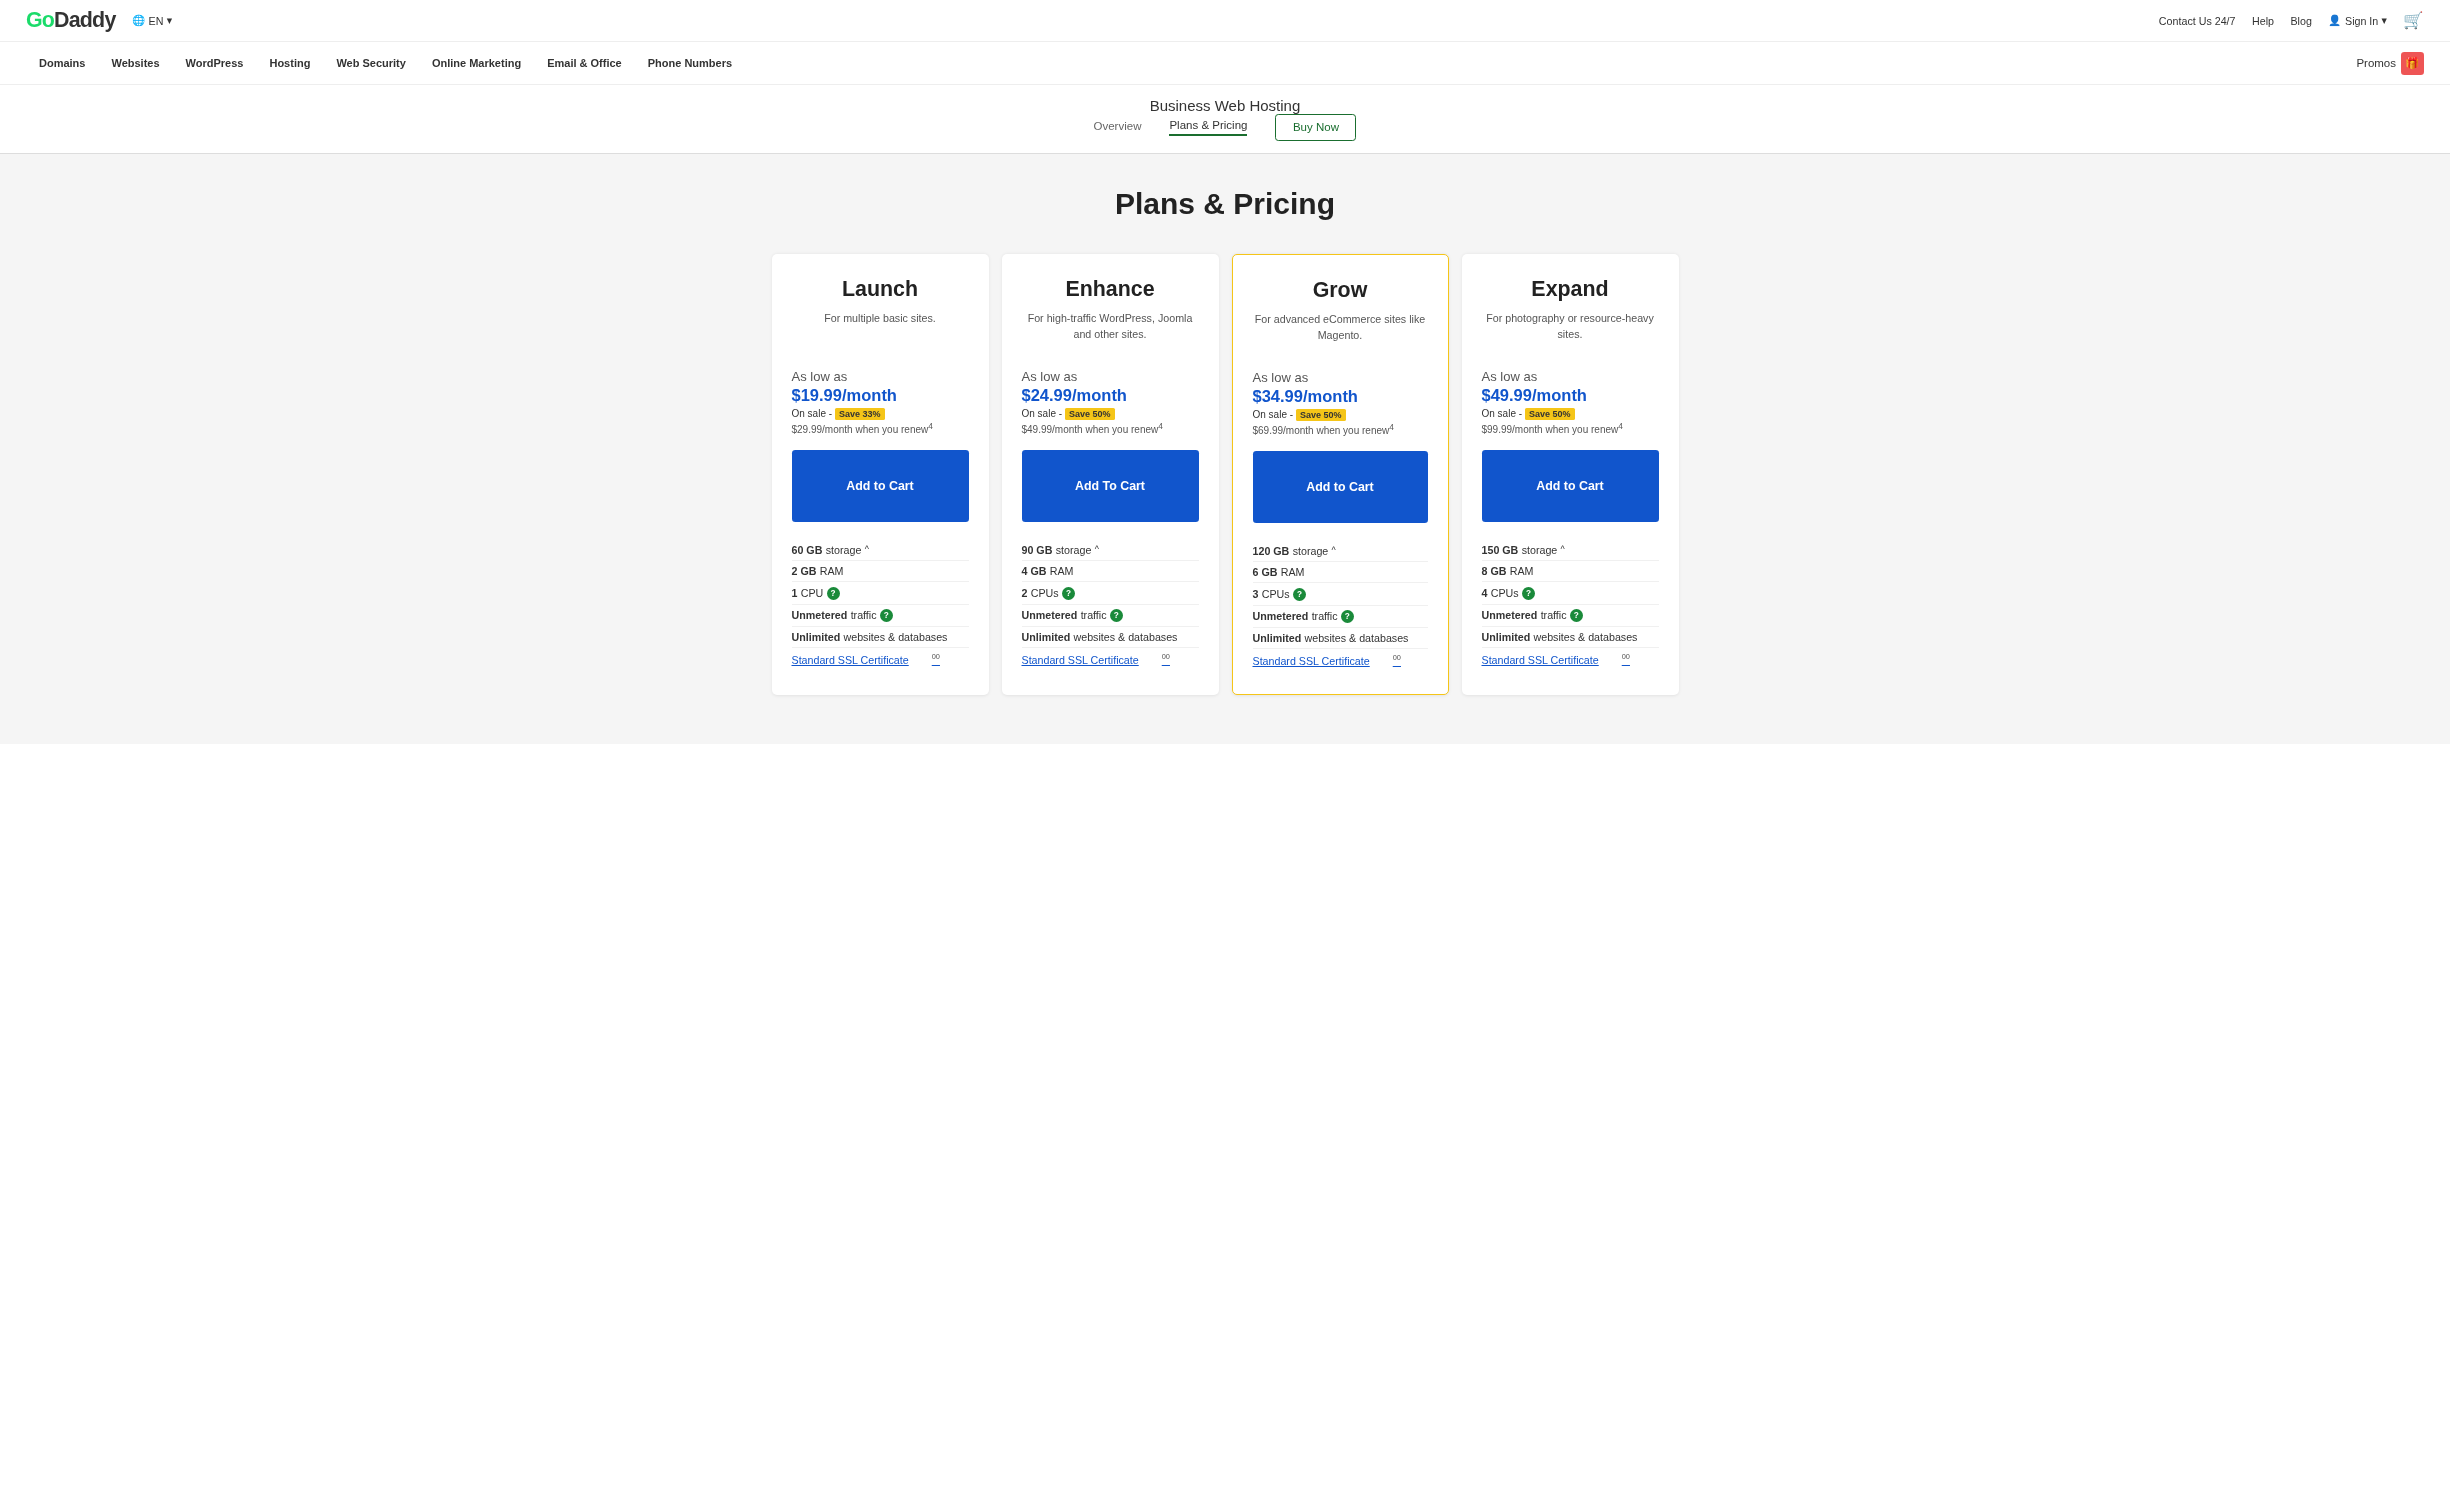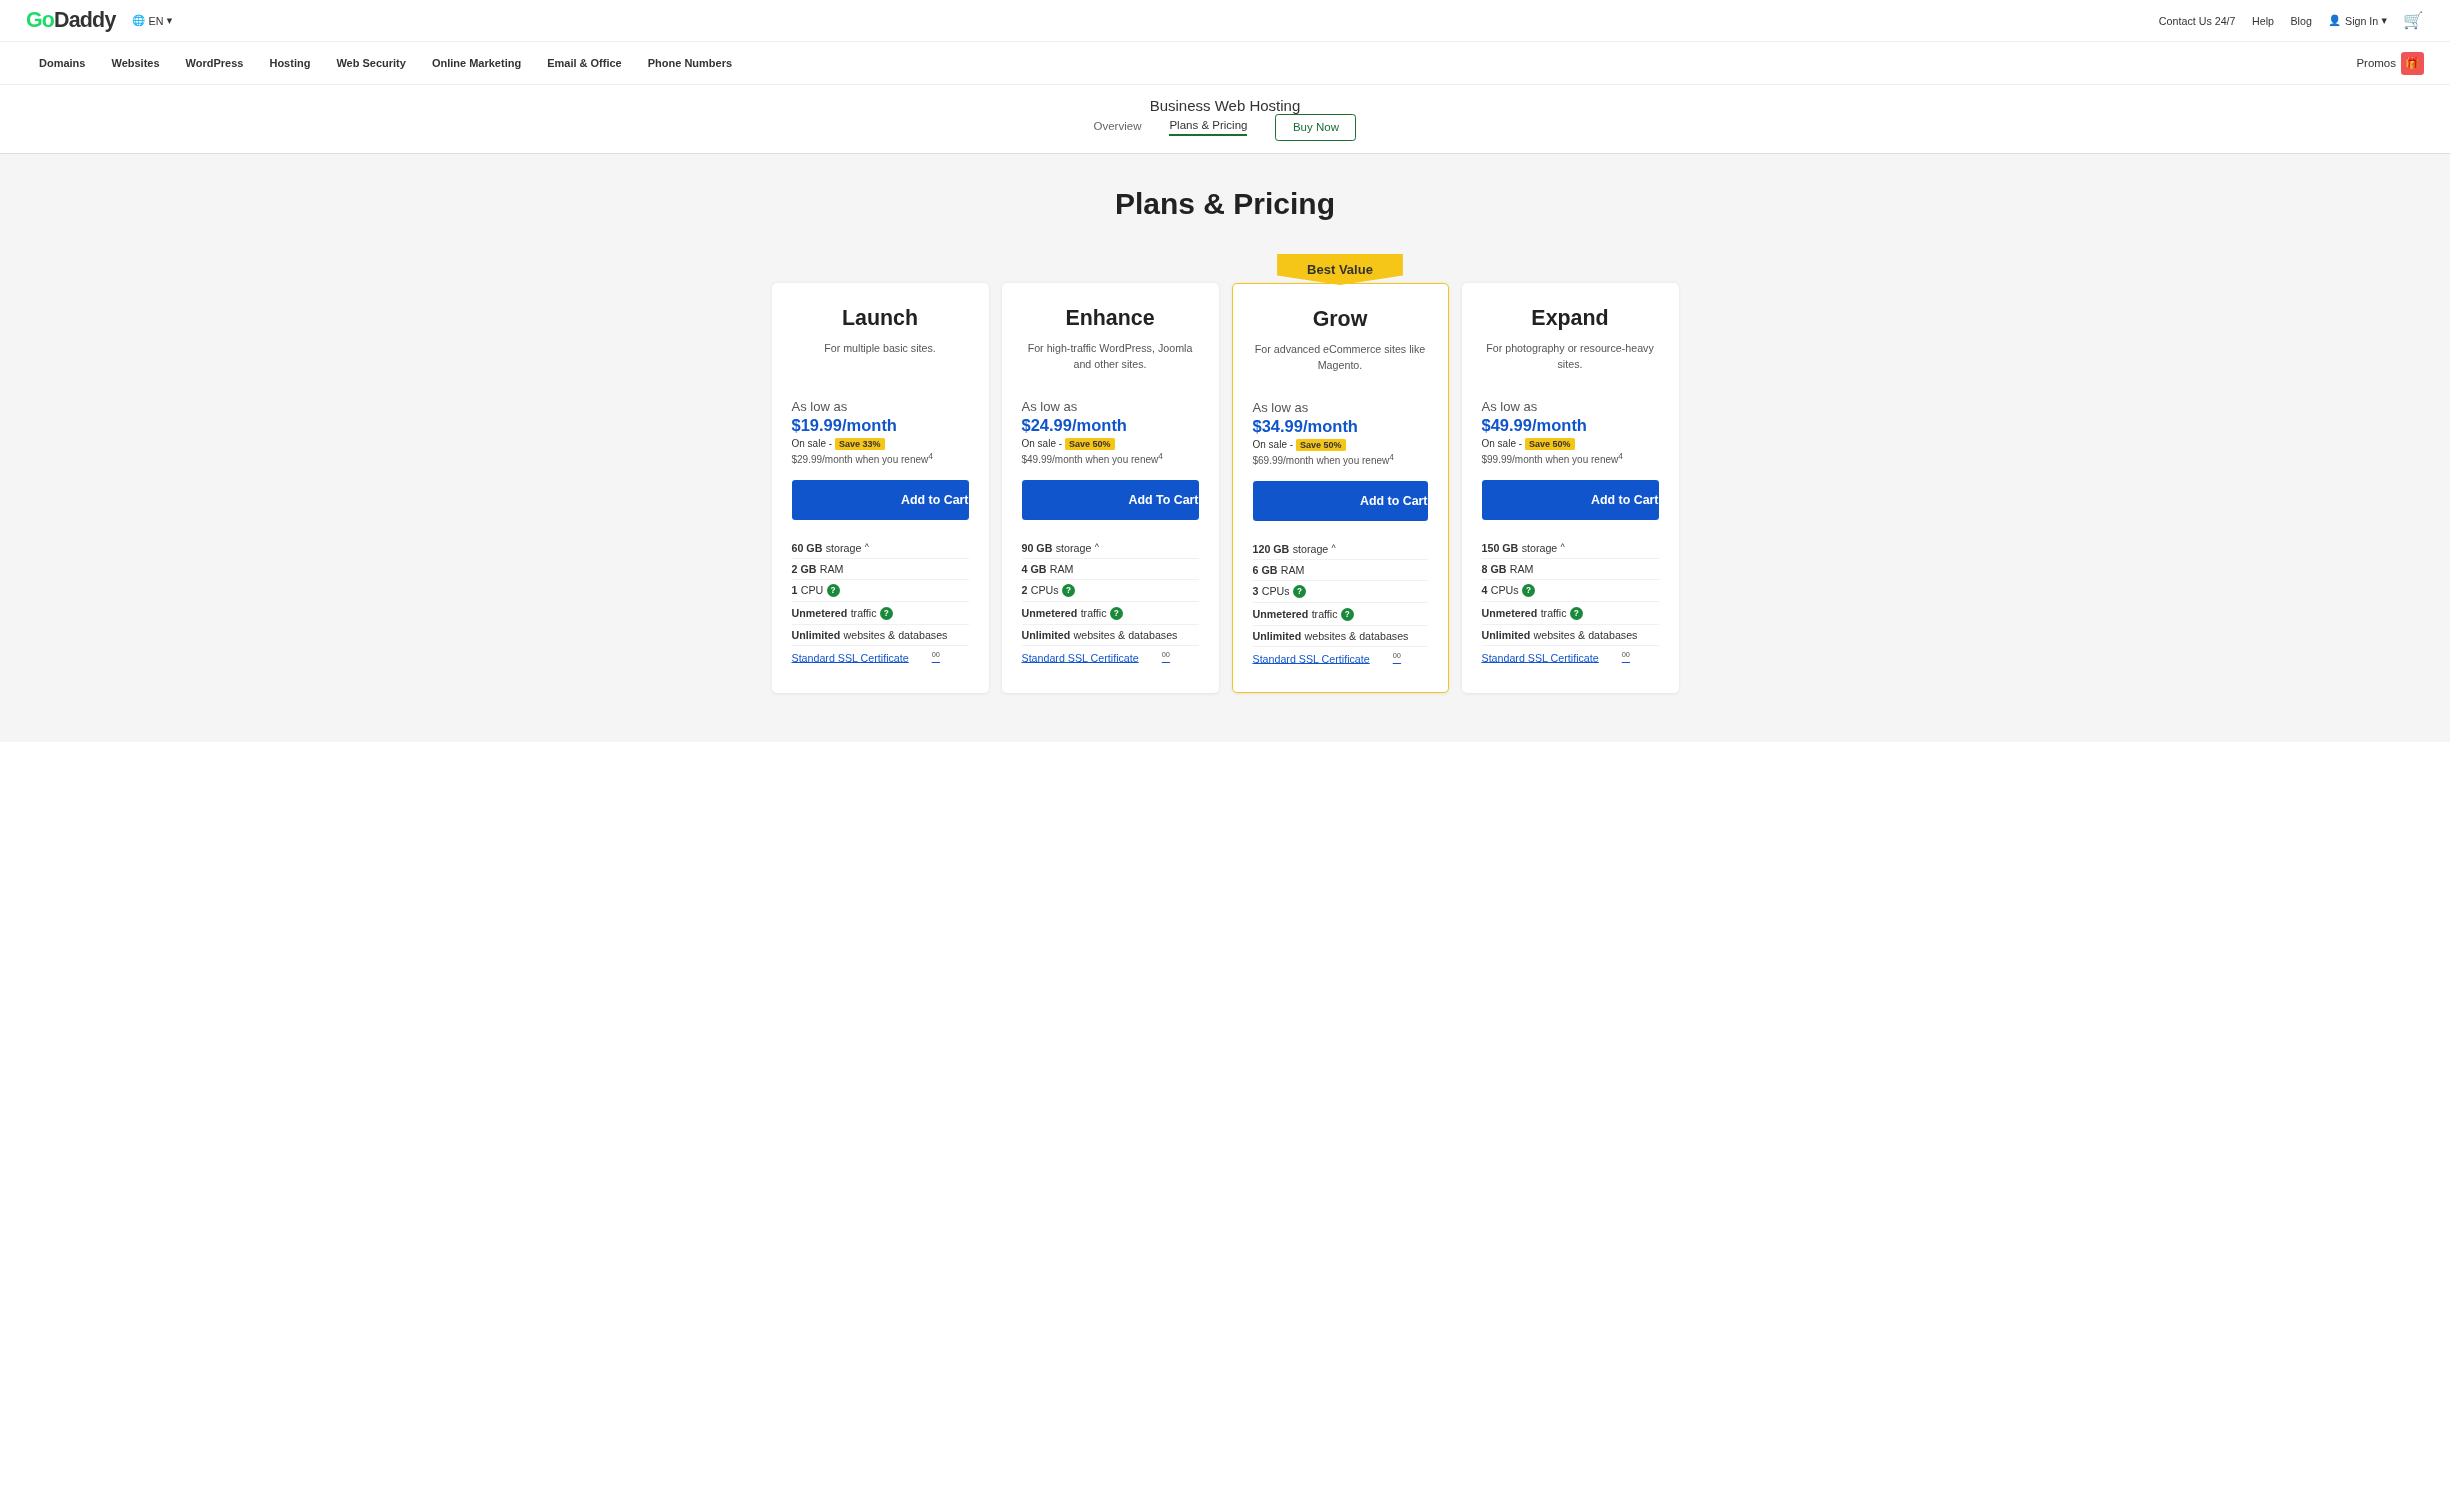--- a/index.html
+++ b/index.html
@@ -47,21 +47,21 @@
 
     .plan-name { font-size: 21.4px; font-weight: 700; color: #222; margin-bottom: 8.2px; text-align: center; }
     .plan-desc { font-size: 10.7px; color: #555; text-align: center; min-height: 43px; margin-bottom: 16.5px; line-height: 1.5; }
 
     .as-low-as { font-size: 13px; color: #555; margin-bottom: 1.6px; }
     .price { font-size: 16.5px; font-weight: 700; color: #1155cc; margin-bottom: 3.3px; }
     .on-sale { font-size: 10px; color: #333; margin-bottom: 1.6px; }
     .save-badge { background: #f5c518; font-weight: 700; font-size: 9px; padding: 0.8px 4.1px; border-radius: 1.6px; color: #333; }
     .renew-price { font-size: 10px; color: #555; margin-bottom: 13px; line-height: 1.4; }
 
-    .add-to-cart-btn { display: block; width: 100%; background: #1155cc; color: #fff; border: none; border-radius: 3.3px; padding: 13px 0; font-size: 12.4px; font-weight: 600; cursor: pointer; margin-bottom: 18px; text-align: right; }
+    .add-to-cart-btn { display: block; width: 100%; background: #1155cc; color: #fff; border: none; border-radius: 3.3px; padding: 29px 0; font-size: 12.4px; font-weight: 600; cursor: pointer; margin-bottom: 18px; text-align: center; }
 
     .feature-list { list-style: none; }
     .feature-item { font-size: 10.7px; color: #333; padding: 4.1px 0; border-top: 0.8px solid #f0f0f0; display: flex; align-items: flex-start; gap: 3.3px; }
     .feature-item:first-child { border-top: none; }
     .feature-bold { font-weight: 700; }
     .help-icon { display: inline-block; width: 13px; height: 13px; background: #1a8a3a; border-radius: 50%; color: #fff; font-size: 8.2px; font-weight: 700; text-align: center; line-height: 13px; cursor: pointer; flex-shrink: 0; }
     .ssl-link { color: #1155cc; text-decoration: underline; cursor: pointer; }
     .ssl-super { font-size: 7.4px; color: #555; padding-left: 23px; }
   </style>
 </head>
@@ -113,28 +113,20 @@
   <div class="sub-nav-right">
     <a class="sub-nav-link">Overview</a>
     <a class="sub-nav-link active">Plans &amp; Pricing</a>
     <button class="buy-now-btn">Buy Now</button>
   </div>
 </div>
 
 <div class="page-content">
   <h1 class="section-title">Plans &amp; Pricing</h1>
 
-  <div style="max-width:907px; margin: 0 auto; display:grid; grid-template-columns: repeat(4,1fr); gap:13px; margin-bottom:0;">
-    <div></div>
-    <div></div>
-    <div class="best-value-wrapper">
-      <div class="best-value-badge">Best Value</div>
-    </div>
-    <div></div>
-  </div>
 
   <div class="plans-grid" id="plans-grid">
   <div class="plan-card">
     <div class="plan-name">Launch</div>
     <div class="plan-desc">For multiple basic sites.</div>
     <div class="as-low-as">As low as</div>
     <div class="price">$19.99/month</div>
     <div class="on-sale">
       On sale - <span class="save-badge">Save 33%</span>
     </div>

